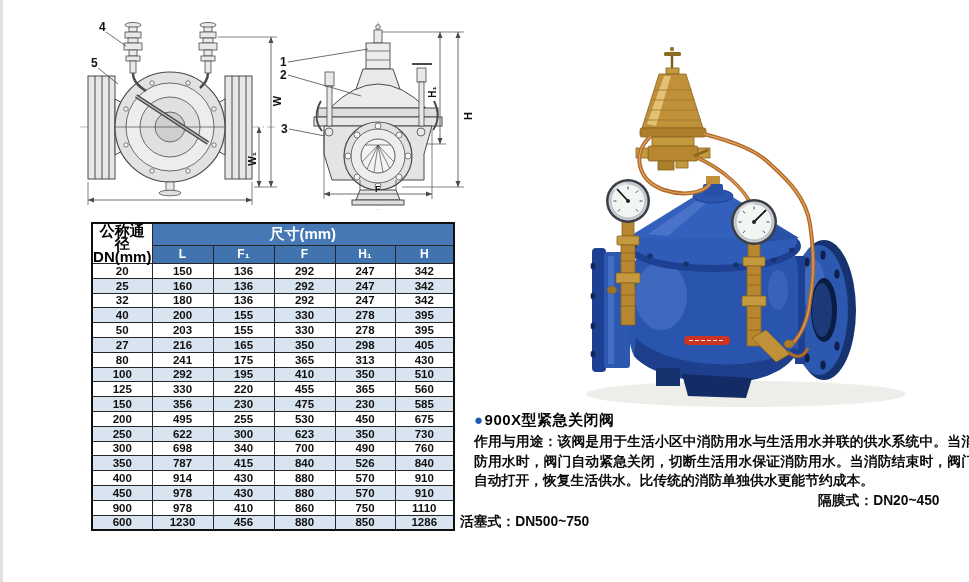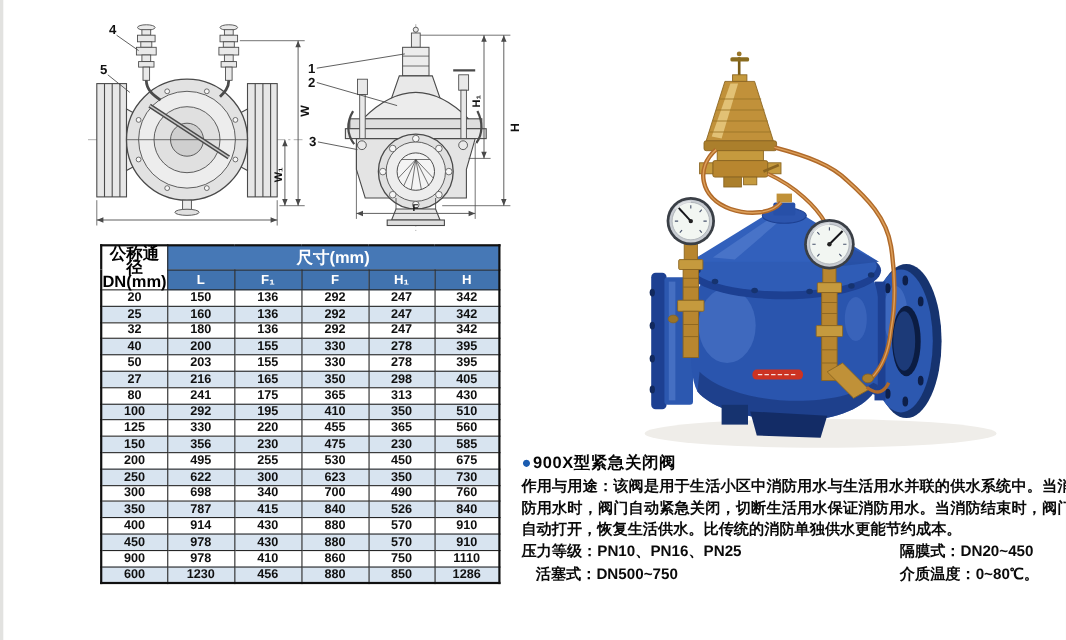--- a/index.html
+++ b/index.html
@@ -33,21 +33,21 @@
     font-size:15px; font-weight:700; color:#050505; letter-spacing:.5px;
   }
   .info-title .bullet { color:#1b5cb0; font-size:15px; margin-right:1px; }
   .info-desc {
     position:absolute; left:471px; top:432px; width:501px;
     font-size:13.8px; font-weight:700; color:#0a0a0a; line-height:19.5px;
     text-align:justify;
   }
   .spec { position:absolute; font-size:13.8px; font-weight:700; color:#0a0a0a; white-space:nowrap; }
   .spec-pressure    { left:471px; top:492px; }
-  .spec-piston      { left:484px; top:513px; }
+  .spec-piston      { left:457px; top:513px; }
   .spec-diaphragm   { left:815px; top:492px; }
   .spec-temperature { left:815px; top:513px; }
 </style>
 </head>
 <body>
 
 <div class="page">
 
   <svg class="drawings" width="400" height="212" viewBox="0 0 400 212">
     <g stroke="#4a4a4a" fill="none" stroke-width="1">
@@ -549,18 +549,16 @@
     <g>
       <rect x="128" y="298" width="46" height="9" rx="4" fill="#cc3322"></rect>
       <line x1="133" y1="302.5" x2="169" y2="302.5" stroke="#ffffff" stroke-width="1.2" stroke-dasharray="4 2" opacity="0.85"></line>
     </g>
   </svg>
 
   <div class="info-title">
     <span class="bullet">●</span><span>900X型紧急关闭阀</span>
   </div>
   <div class="info-desc">作用与用途：该阀是用于生活小区中消防用水与生活用水并联的供水系统中。当消防用水时，阀门自动紧急关闭，切断生活用水保证消防用水。当消防结束时，阀门自动打开，恢复生活供水。比传统的消防单独供水更能节约成本。</div>
-  <div class="spec spec-pressure">压力等级：PN10、PN16、PN25</div>
   <div class="spec spec-piston">活塞式：DN500~750</div>
   <div class="spec spec-diaphragm">隔膜式：DN20~450</div>
-  <div class="spec spec-temperature">介质温度：0~80℃。</div>
 
 </div>
 
 </body></html>

